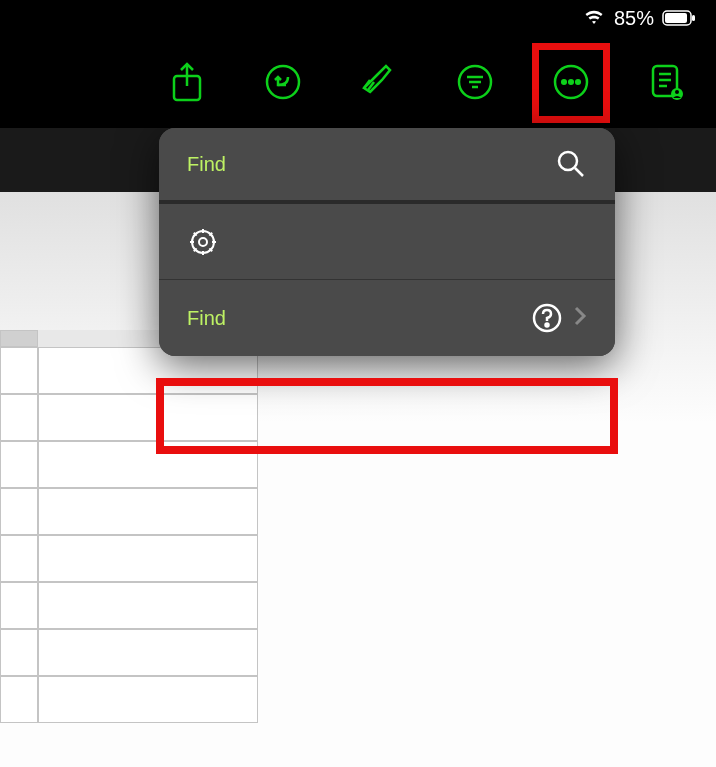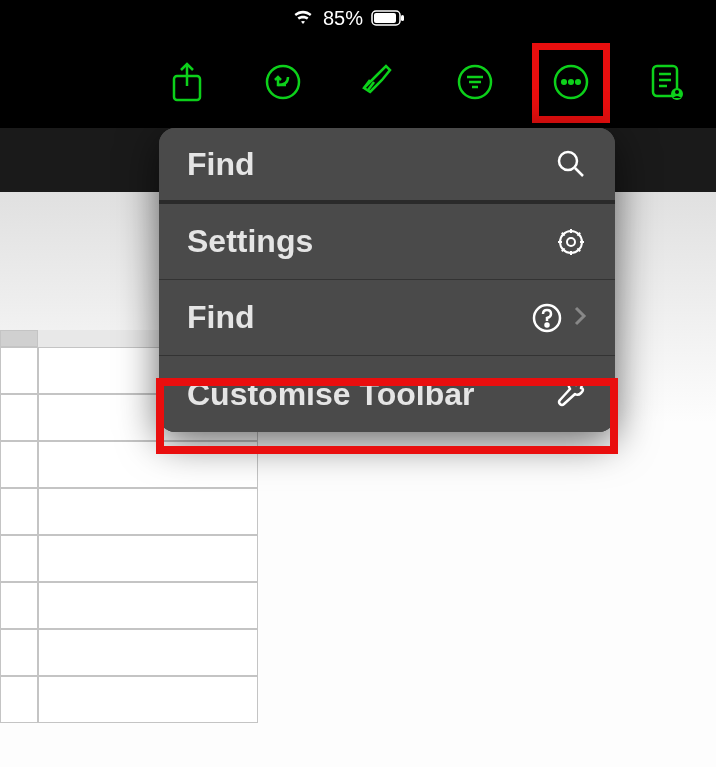--- a/index.html
+++ b/index.html
@@ -14,21 +14,21 @@
       background: #000;
       overflow: hidden;
       position: relative;
     }
     
     
     .status-bar {
       height: 36px;
       background: #000;
       display: flex;
-      justify-content: center;
+      justify-content: flex-end;
       align-items: center;
       padding-right: 20px;
       gap: 8px;
     }
     .wifi-icon {
       color: #fff;
     }
     .battery-text {
       color: #fff;
       font-size: 20px;
@@ -127,23 +127,23 @@
       cursor: pointer;
       background: #4a4a4a;
     }
     .menu-item:not(:last-child) {
       border-bottom: 1px solid #333;
     }
     .menu-item.first {
       border-bottom: 4px solid #2a2a2a;
     }
     .menu-label {
-      color: #e5e5e5;
-      font-size: 32px;
-      font-weight: 700;
+      color: #bef264;
+      font-size: 20px;
+      font-weight: 400;
     }
     .menu-icon {
       display: flex;
       align-items: center;
       gap: 10px;
       color: #fff;
     }
     .chevron {
       color: #888;
     }
@@ -281,21 +281,20 @@
   <div class="menu-item first">
     <span class="menu-label">Find</span>
     <span class="menu-icon">
       <svg width="32" height="32" viewBox="0 0 32 32" fill="none" stroke="white" stroke-width="2.5">
         <circle cx="13" cy="13" r="9"></circle>
         <line x1="20" y1="20" x2="28" y2="28"></line>
       </svg>
     </span>
   </div>
   <div class="menu-item">
-    <span class="menu-label">Settings</span>
     <span class="menu-icon">
       <svg width="32" height="32" viewBox="0 0 32 32" fill="none" stroke="white" stroke-width="2">
         <circle cx="16" cy="16" r="11"></circle>
         <circle cx="16" cy="16" r="4"></circle>
         <line x1="16" y1="3" x2="16" y2="7"></line>
         <line x1="16" y1="25" x2="16" y2="29"></line>
         <line x1="3" y1="16" x2="7" y2="16"></line>
         <line x1="25" y1="16" x2="29" y2="16"></line>
         <line x1="6.8" y1="6.8" x2="9.6" y2="9.6"></line>
         <line x1="22.4" y1="22.4" x2="25.2" y2="25.2"></line>
@@ -312,23 +311,15 @@
         <path d="M12 12 Q12 8 16 8 Q20 8 20 12 Q20 15 16 16 L16 19"></path>
         <circle cx="16" cy="23" r="1.5" fill="white"></circle>
       </svg>
       <span class="chevron">
         <svg width="14" height="22" viewBox="0 0 14 22" fill="none" stroke="#888" stroke-width="3">
           <polyline points="3,3 11,11 3,19"></polyline>
         </svg>
       </span>
     </span>
   </div>
-  <div class="menu-item">
-    <span class="menu-label">Customise Toolbar</span>
-    <span class="menu-icon">
-      <svg width="32" height="32" viewBox="0 0 32 32" fill="none" stroke="white" stroke-width="2.5">
-        <path d="M26 10 Q28 6 24 3 L21 7 L18 5 L22 1 Q17 0 14 5 Q13 8 15 11 L5 22 Q3 24 5 26 Q7 28 9 26 L20 16 Q23 18 26 15 Q30 11 26 10 Z" stroke-linejoin="round"></path>
-      </svg>
-    </span>
-  </div>
 </div>
 
 <div class="highlight-box-menu"></div>
 
 </body></html>

